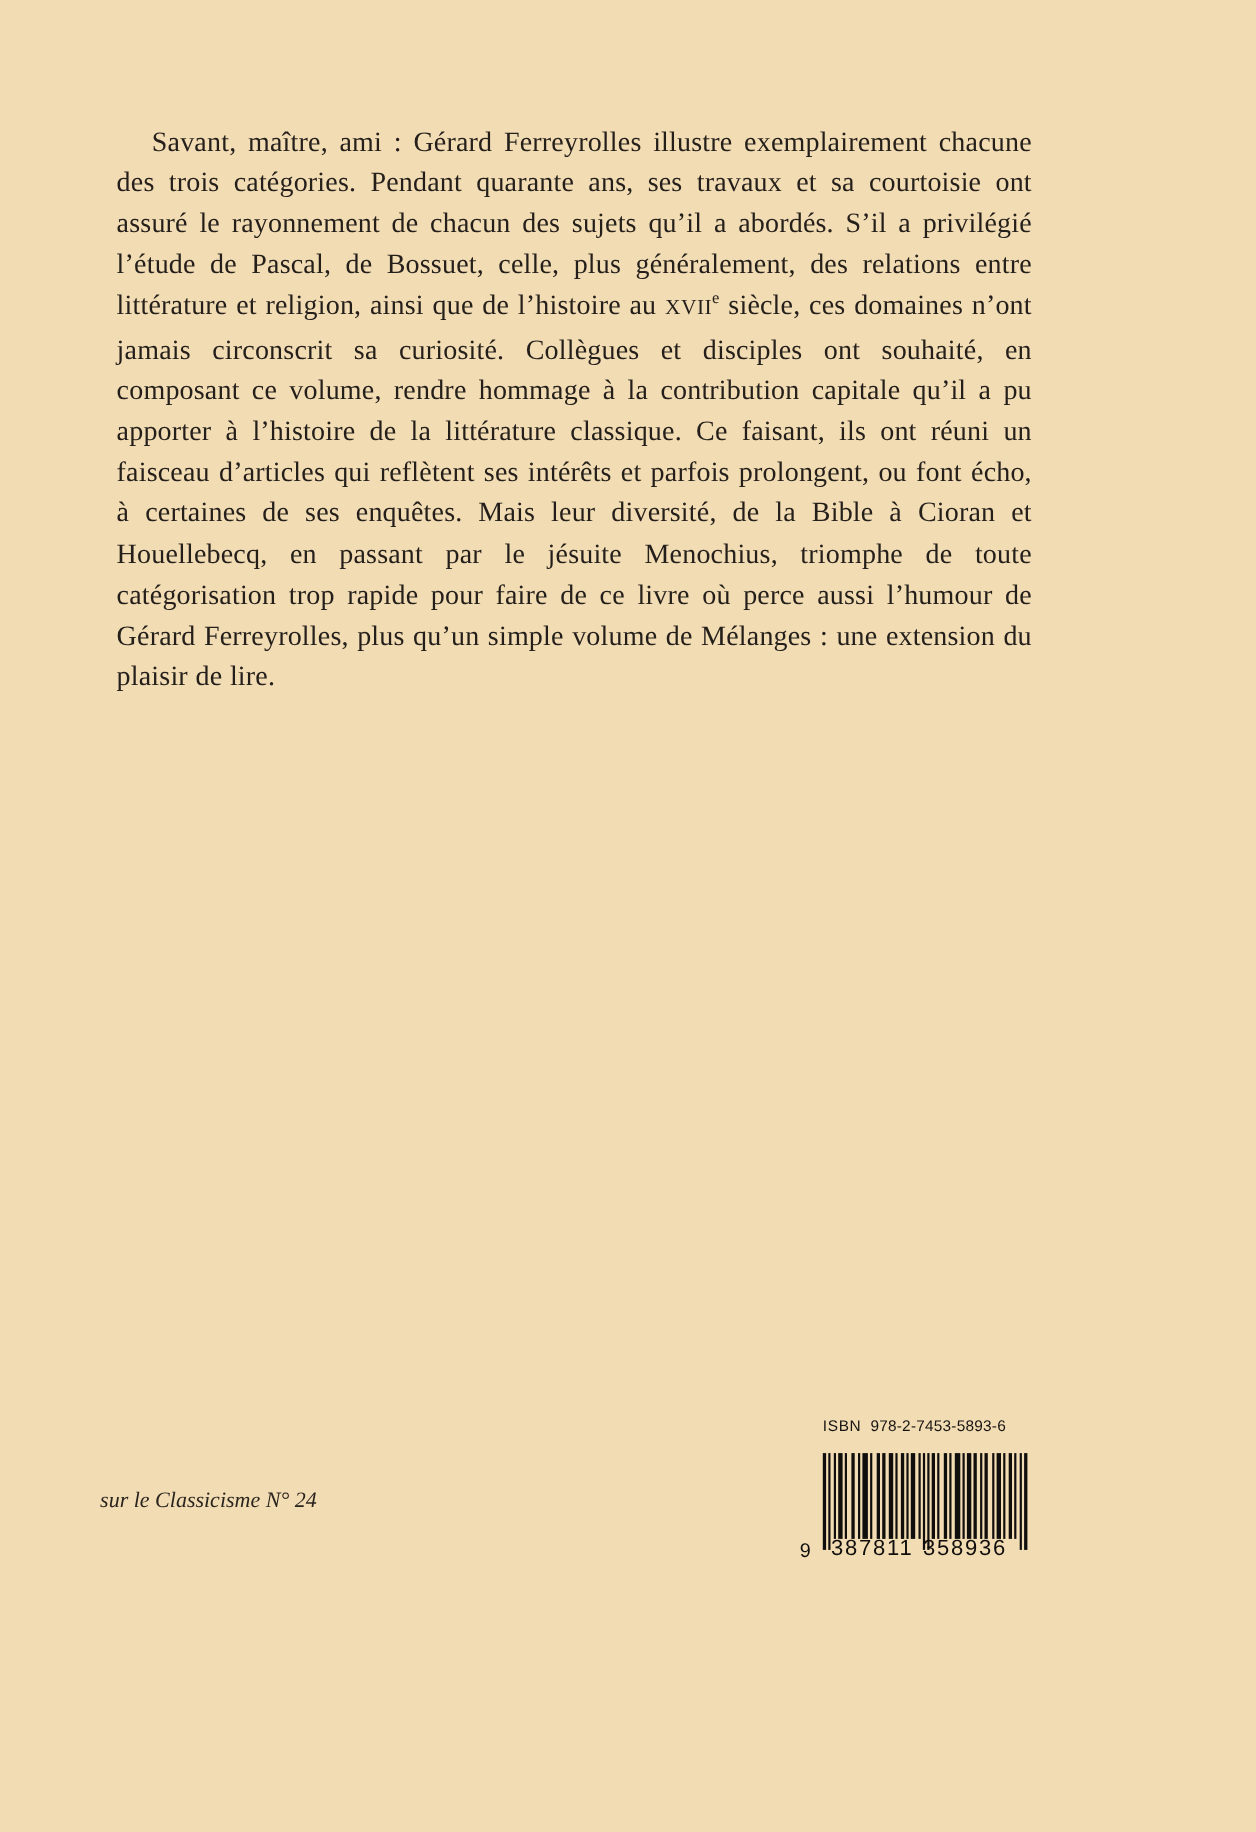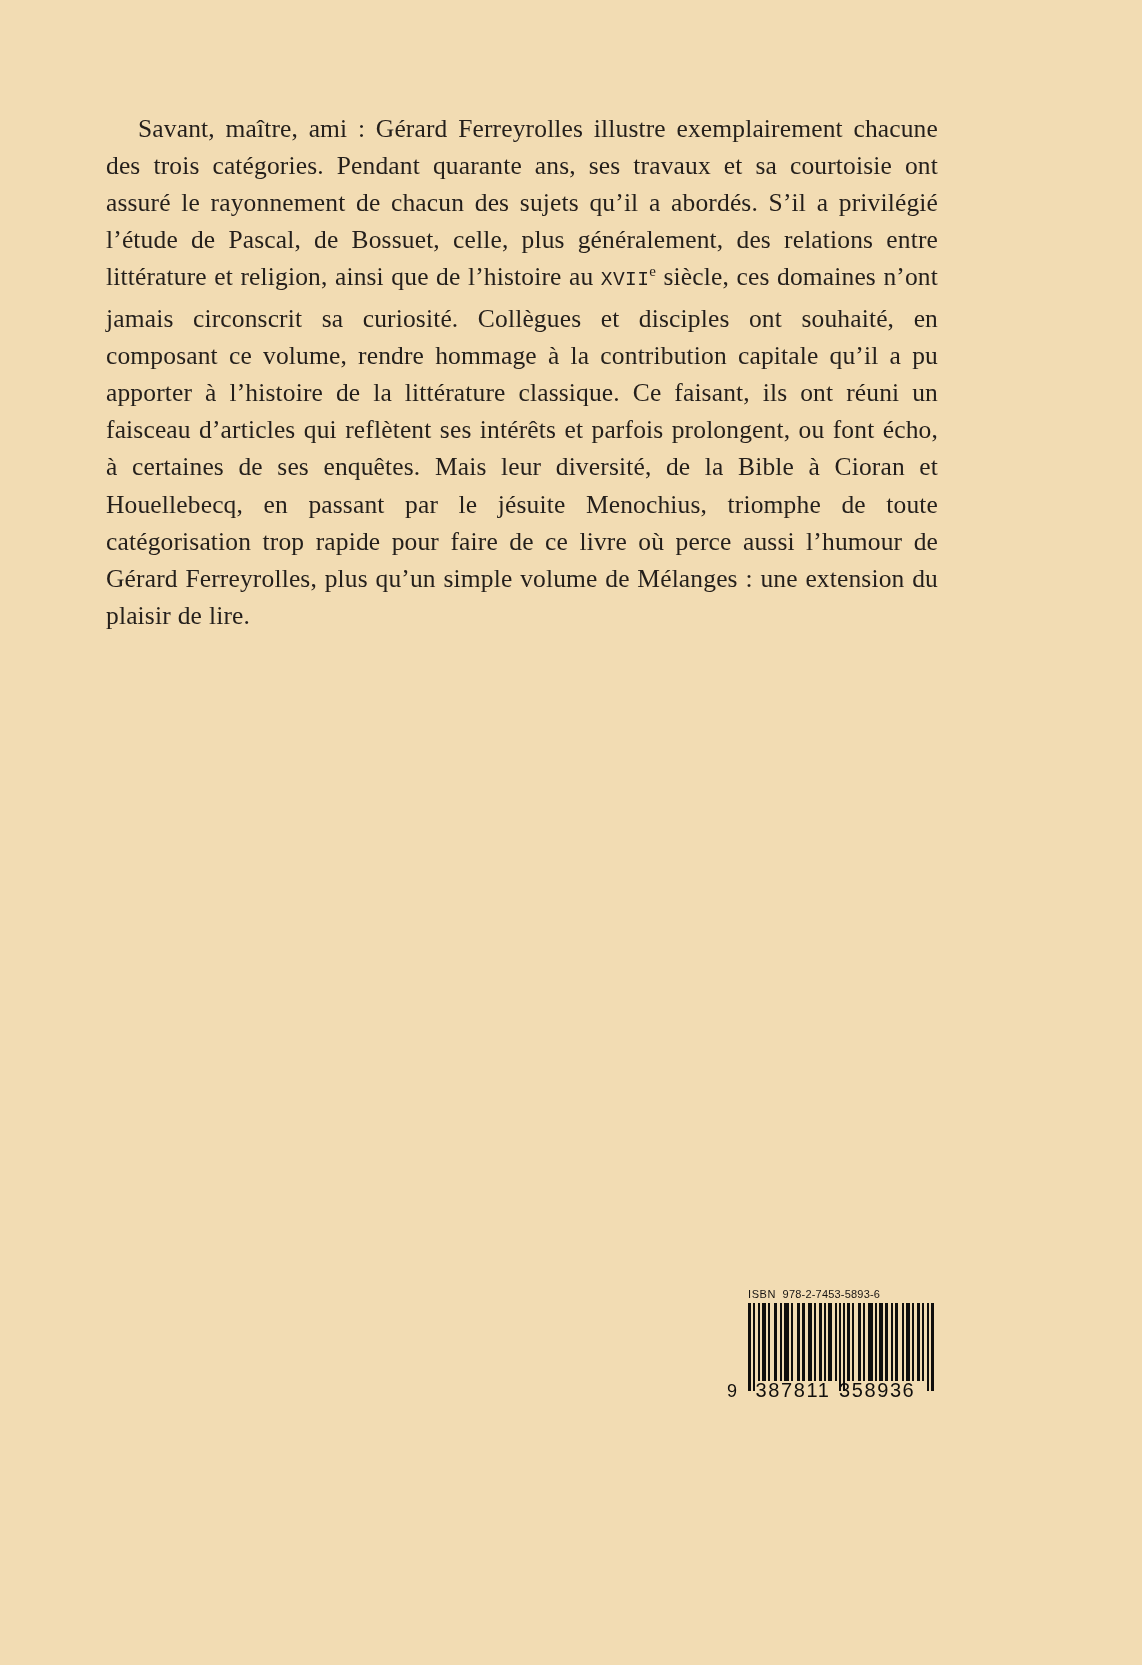--- a/index.html
+++ b/index.html
@@ -34,21 +34,20 @@
     word-spacing: 0.4px;
     color: #241f1b;
   }
   .blurb .indent {
     display: inline-block;
     width: 32px;
   }
   .blurb .sc {
     font-size: 19.5px;
     letter-spacing: 0.4px;
-    font-family: Liberation Mono, monospace;
   }
   .blurb sup {
     font-size: 15px;
     vertical-align: super;
     line-height: 0;
   }
 
   .series-note {
     position: absolute;
     left: 91px;
@@ -61,25 +60,25 @@
   }
 
   .barcode-block {
     position: absolute;
     left: 727px;
     top: 1288px;
     width: 216px;
   }
   .isbn-text {
     font-family: "Liberation Sans", sans-serif;
-    font-size: 11px;
+    font-size: 14px;
     letter-spacing: 0.2px;
     color: #171412;
     padding-left: 21px;
-    margin-bottom: 3px;
+    margin-bottom: 17px;
     white-space: nowrap;
   }
   .isbn-text .isbn-label {
     letter-spacing: 0.6px;
   }
   .barcode-wrap {
     position: relative;
     height: 108px;
     background: #f2dcb3;
   }
@@ -128,20 +127,21 @@
   }
 </style>
 </head>
 <body>
 
 <div class="page">
 
   <p class="blurb"><span class="indent"></span><span>Savant, maître, ami : Gérard Ferreyrolles illustre exemplairement chacune des trois catégories. Pendant quarante ans, ses travaux et sa courtoisie ont assuré le rayonnement de chacun des sujets qu’il a abordés. S’il a privilégié l’étude de Pascal, de Bossuet, celle, plus généralement, des relations entre littérature et religion, ainsi que de l’histoire au</span> <span class="sc">XVII</span><sup>e</sup> <span>siècle, ces domaines n’ont jamais circonscrit sa curiosité. Collègues et disciples ont souhaité, en composant ce volume, rendre hommage à la contribution capitale qu’il a pu apporter à l’histoire de la littérature classique. Ce faisant, ils ont réuni un faisceau d’articles qui reflètent ses intérêts et parfois prolongent, ou font écho, à certaines de ses enquêtes. Mais leur diversité, de la Bible à Cioran et Houellebecq, en passant par le jésuite Menochius, triomphe de toute catégorisation trop rapide pour faire de ce livre où perce aussi l’humour de Gérard Ferreyrolles, plus qu’un simple volume de Mélanges : une extension du plaisir de lire.</span></p>
 
   <div class="series-note">
+    <div>sur le Classicisme N° 24</div>
   </div>
 
   <div class="barcode-block">
     <div class="isbn-text"><span class="isbn-label">ISBN</span>&nbsp;&nbsp;<span>978-2-7453-5893-6</span></div>
     <div class="barcode-wrap">
       <div class="bars">
         <span class="b" style="width:3px"></span>
           <span class="sp" style="width:2px"></span>
           <span class="b" style="width:2px"></span>
           <span class="sp" style="width:3px"></span>

